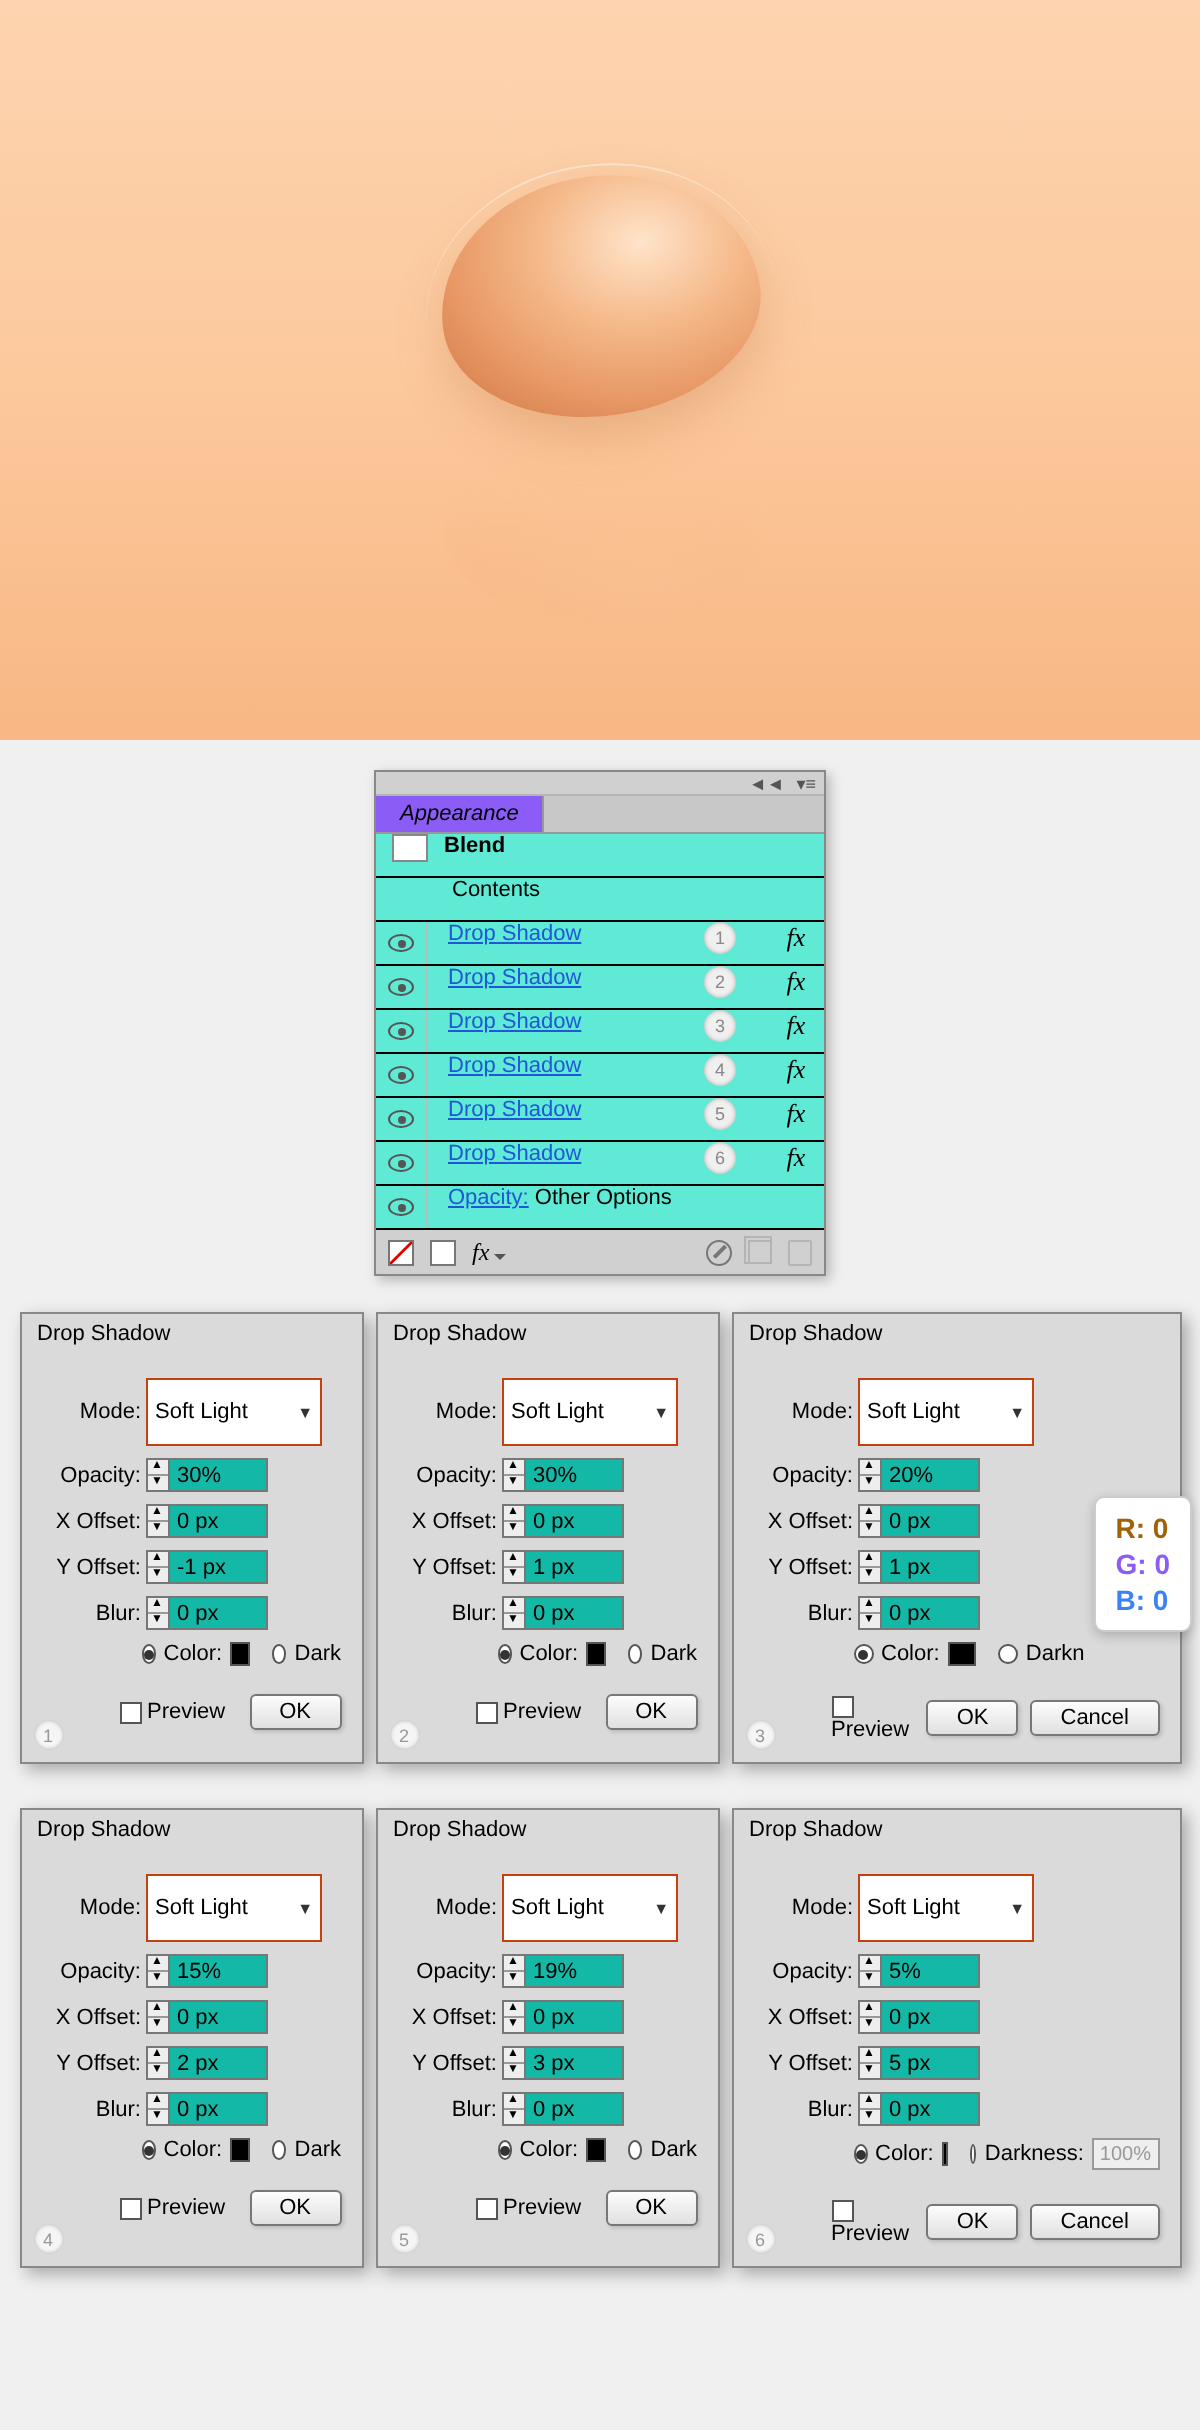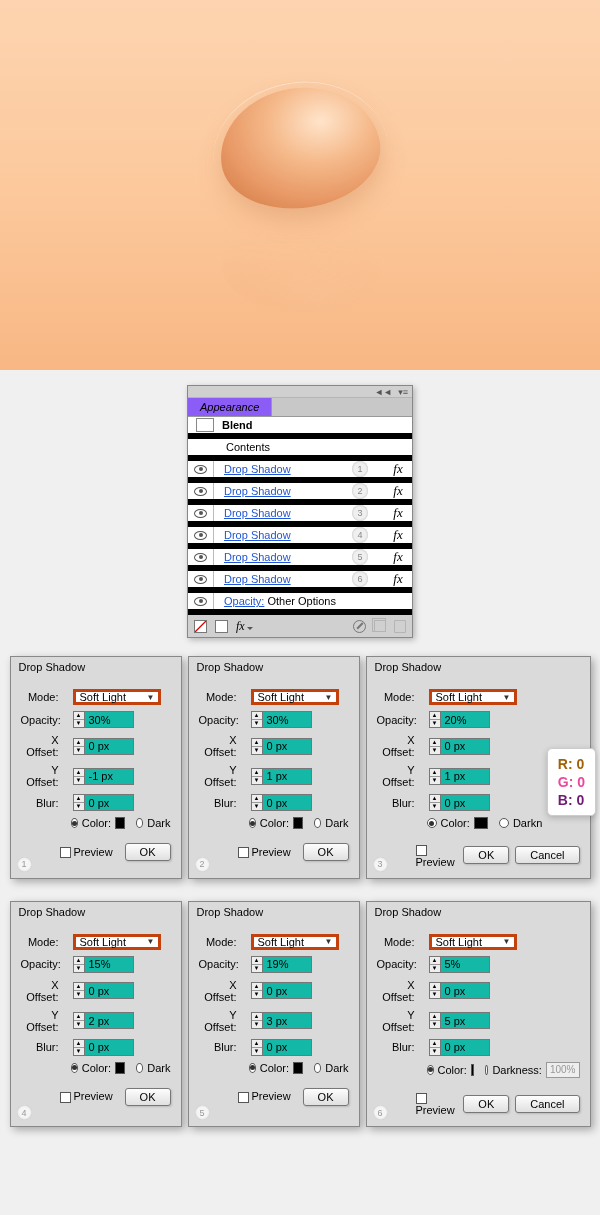--- a/index.html
+++ b/index.html
@@ -32,21 +32,21 @@
 
 .stage { background: #f0f0f0; padding: 15px 0 20px; }
 
 
 .panel { width: 226px; margin: 0 auto 18px; background: #d6d6d6; border: 1px solid #888; box-shadow: 2px 2px 6px rgba(0,0,0,0.25); }
 .panel-top { height: 12px; background: #d0d0d0; border-bottom: 1px solid #b5b5b5; display: flex; justify-content: flex-end; align-items: center; padding-right: 4px; gap: 6px; }
 .panel-top span { font-size: 9px; color: #555; }
 .tabs { display: flex; background: #c8c8c8; border-bottom: 1px solid #999; }
 .tab { padding: 3px 12px; background: #8b5cf6; border-right: 1px solid #999; font-size: 11px; font-style: italic; }
 .panel-body { }
-.row { display: flex; align-items: center; height: 22px; border-bottom: 6px solid #000000; background: #ffffff; }
+.row { display: flex; height: 22px; border-bottom: 1px solid #000000; background: #5eead4; }
 .vis { width: 26px; text-align: center; border-right: 1px solid #bbb; height: 100%; display:flex; align-items:center; justify-content:center;}
 .eye { width: 13px; height: 9px; border: 1px solid #555; border-radius: 50%; position: relative; }
 .eye::after { content:""; position:absolute; left:50%; top:50%; width:4px; height:4px; background:#555; border-radius:50%; transform:translate(-50%,-50%);}
 .swatch { width: 18px; height: 14px; background: #fff; border: 1px solid #888; }
 .row .lbl { flex: 1; padding-left: 10px; }
 .row .lnk { color: #2156d6; text-decoration: underline; }
 .badge { width: 16px; height: 16px; border-radius: 50%; background: #f0f0f0; box-shadow: inset 0 0 2px rgba(0,0,0,0.3); display: flex; align-items: center; justify-content: center; font-size: 9px; color: #888; margin-right: 16px; }
 .fx { width: 28px; text-align: center; font-style: italic; font-family: Georgia, serif; font-size: 13px; }
 .blend-row { padding-left: 8px; gap: 8px; font-weight: bold; }
 .contents-row .lbl { padding-left: 38px; }
@@ -63,42 +63,42 @@
 .fx-text::after{content:"";position:absolute;right:-8px;top:8px;border:3px solid transparent;border-top:3px solid #555;}
 
 
 .ds-grid { display: flex; flex-wrap: wrap; gap: 6px; justify-content: center; padding: 0 8px 12px; position: relative; }
 .ds-row6 { margin-top: 10px; }
 .ds { width: 172px; background: #dadada; border: 1px solid #888; box-shadow: 3px 3px 8px rgba(0,0,0,0.3); padding: 0; position: relative; }
 .ds.wide { width: 225px; }
 .ds-title { padding: 4px 8px 2px; font-size: 11px; }
 .ds-body { padding: 14px 10px 8px; }
 .ds-field { display: flex; align-items: center; margin-bottom: 6px; }
-.ds-field label { width: 52px; text-align: right; padding-right: 14px; font-size: 11px; }
+.ds-field label { width: 52px; text-align: right; padding-right: 2px; font-size: 11px; }
 .ds-sel { flex:1; display:flex; }
-.sel { height: 16px; border: 3px solid #c2410c; background: #fff; padding: 0 4px; font-size: 11px; display: flex; align-items: center; width: 88px; position: relative; }
+.sel { height: 34px; border: 1px solid #c2410c; background: #fff; padding: 0 4px; font-size: 11px; display: flex; align-items: center; width: 88px; position: relative; }
 .sel::after { content: "▼"; position: absolute; right: 3px; font-size: 8px; color: #333; }
 .stepper { width: 12px; height: 17px; border: 1px solid #777; background: #eee; display: flex; flex-direction: column; margin-right: -1px;}
 .stepper span { flex: 1; font-size: 6px; text-align: center; line-height: 7px; border-bottom: 1px solid #999; }
 .stepper span:last-child { border: none; }
 .inp { height: 17px; border: 1px solid #777; background: #14b8a6; padding: 0 4px; font-size: 11px; width: 50px; display: flex; align-items: center; }
 .radio-row { display: flex; align-items: center; gap: 4px; padding-left: 50px; font-size: 11px; }
 .radio { width: 10px; height: 10px; border: 1px solid #555; border-radius: 50%; display: inline-flex; align-items: center; justify-content: center; background:#fff;}
 .radio.on::after { content:""; width:5px; height:5px; background:#333; border-radius:50%;}
 .colswatch { width: 14px; height: 12px; background: #000; border: 1px solid #555; }
 .ds-footer { display: flex; align-items: center; justify-content: space-between; padding: 6px 10px 10px; gap: 8px; margin-left: 39px; }
 .cb { width: 11px; height: 11px; border: 1px solid #555; background:#fff; display: inline-block; vertical-align: middle; margin-right: 3px; }
 .btn { height: 18px; border: 1px solid #777; background: linear-gradient(#fdfdfd,#e0e0e0); border-radius: 3px; padding: 0 14px; font-size: 11px; display: flex; align-items: center; box-shadow: 1px 1px 2px rgba(0,0,0,0.15); }
 .ds-num { position: absolute; left: 6px; bottom: 6px; width: 15px; height: 15px; border-radius: 50%; background: #f5f5f5; box-shadow: inset 0 0 2px rgba(0,0,0,0.3); display: flex; align-items: center; justify-content: center; font-size: 9px; color: #999; }
 .darkness-inp { width: 34px; height: 16px; border: 1px solid #999; background: #eee; color:#999; font-size:10px; display:flex; align-items:center; padding:0 3px;}
 
 .rgb-popup { position: absolute; right: 4px; top: 92px; background: #fff; border: 1px solid #ccc; border-radius: 5px; padding: 6px 10px; box-shadow: 0 2px 6px rgba(0,0,0,0.2); font-size: 14px; font-weight: bold; line-height: 18px; z-index: 5; }
 .rgb-popup .r { color: #a16207; }
-.rgb-popup .g { color: #ec4899; }
-.rgb-popup .b { color: #701a75; }
+.rgb-popup .g { color: #8b5cf6; }
+.rgb-popup .b { color: #3b82f6; }
 </style>
 </head>
 <body>
 
 <div class="hero">
   <div class="reflect"></div>
   <div class="egg"></div>
 </div>
 
 <div class="stage">

